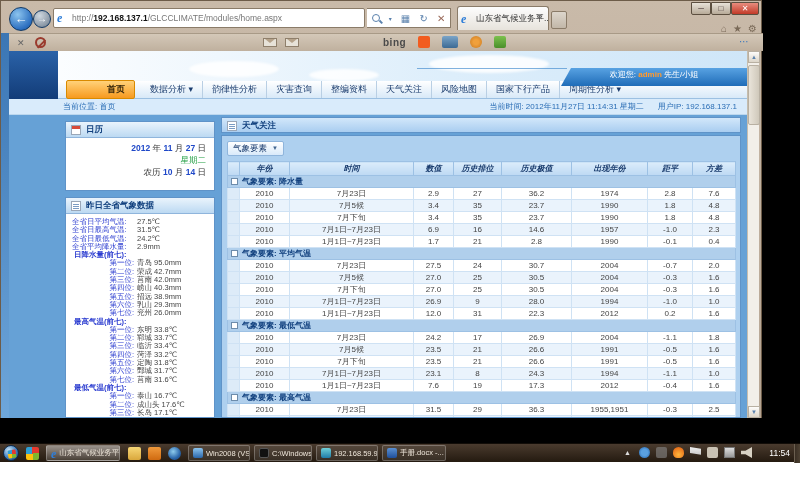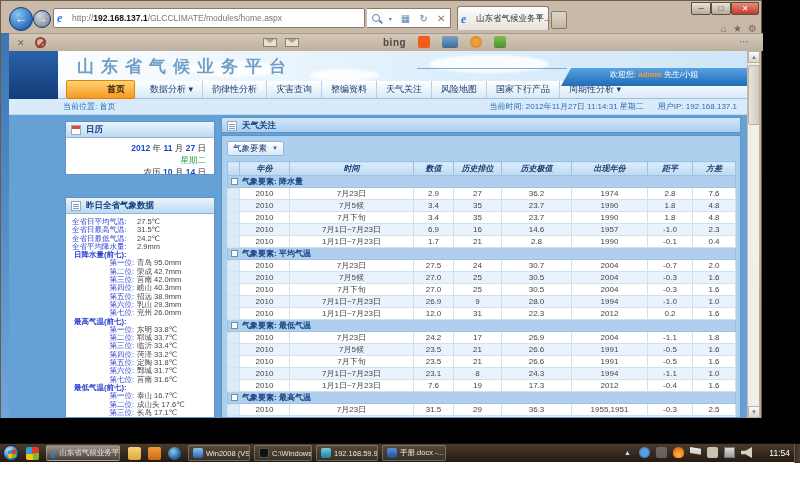--- a/index.html
+++ b/index.html
@@ -96,21 +96,21 @@
   .content { position:absolute; left:0; top:64px; width:738px; height:303px; background:#66a1d6; }
 
   
   .panel { position:absolute; background:#fff; border:1px solid #5f93c8; overflow:hidden; }
   .panel-hd { height:16px; background:linear-gradient(#eaf4fc,#bcd9f2); border-bottom:1px solid #8fb5dc;
     font-size:8.5px; font-weight:bold; color:#11407e; line-height:15px; padding-left:20px; position:relative; }
   .mini-ico { position:absolute; left:5px; top:3px; width:10px; height:10px; background:#fff; border:1px solid #9aa7b8; }
   .mini-ico.cal::before { content:""; position:absolute; left:0; top:0; width:8px; height:3px; background:#d84b3a; }
   .mini-ico.doc::before { content:""; position:absolute; left:1px; top:2px; width:6px; height:1px;
     background:#7a9cc4; box-shadow:0 2px 0 #7a9cc4, 0 4px 0 #7a9cc4; }
-  .cal-panel { left:56px; top:6px; width:150px; height:54px; }
+  .cal-panel { left:56px; top:6px; width:150px; height:70px; }
   .cal-body { font-size:8.5px; text-align:right; padding:4px 8px 0 0; line-height:12px; color:#333; }
   .cal-body .num { color:#1f48c8; font-weight:bold; }
   .cal-body .green { color:#1f9e40; }
   .wx-panel { left:56px; top:82px; width:150px; height:221px; }
   .wx-body { font-size:7.5px; line-height:8.3px; padding:4px 2px 0 6px; color:#444; }
   .wx-body .lbl { display:inline-block; min-width:62px; color:#2b3cd0; }
   .wx-body .sec { color:#2b3cd0; font-weight:bold; padding-left:2px; }
   .wx-body .rank { display:inline-block; width:62px; text-align:right; color:#2b3cd0; }
   .wx-body .val { margin-left:3px; }
 
@@ -227,21 +227,20 @@
       <span class="dots">⋯</span>
     </div>
 
     <div class="page">
       <div class="banner">
         <div class="cloud" style="left:180px;top:10px;width:90px;height:16px;"></div>
         <div class="cloud" style="left:420px;top:4px;width:120px;height:18px;"></div>
         <div class="cloud" style="left:300px;top:18px;width:70px;height:12px;"></div>
       </div>
       <div class="navy-block"></div>
-      <div class="site-title">山东省气候业务平台</div>
       <div class="ribbon-line"></div>
       <div class="ribbon">
         <span>欢迎您:</span>
         <span class="uname">admin</span>
         <span>先生/小姐</span>
       </div>
 
       <div class="navbar">
           <div class="nav-item active">首页</div>
           <div class="nav-item">数据分析 ▾</div>

